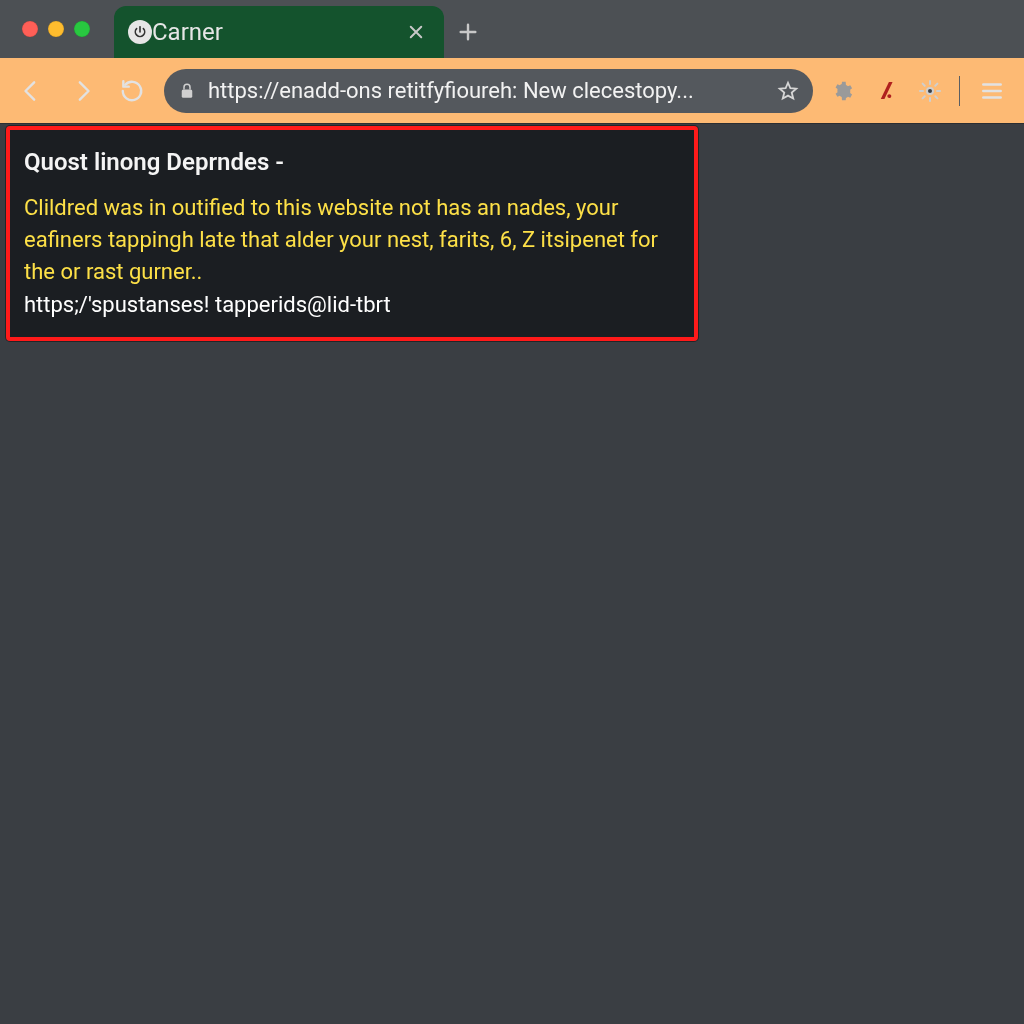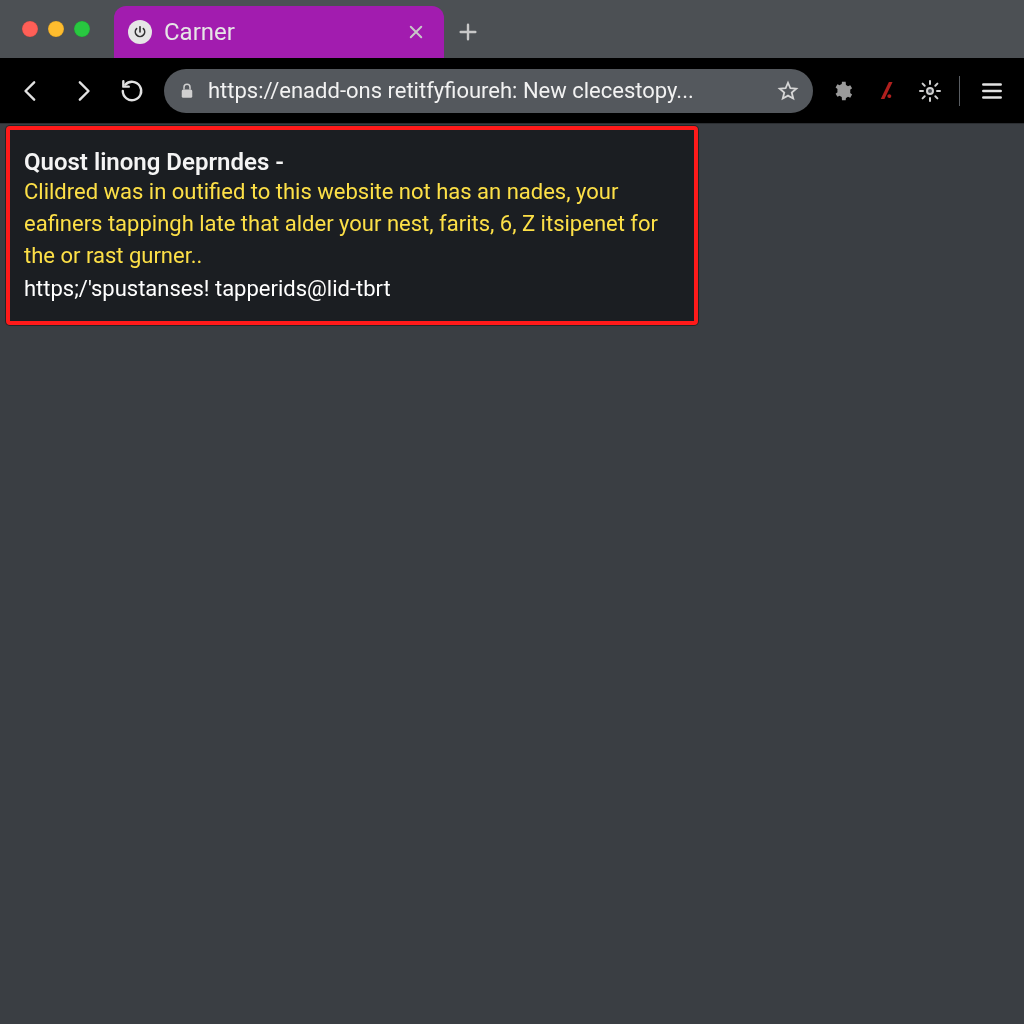--- a/index.html
+++ b/index.html
@@ -26,28 +26,27 @@
     width: 16px; height: 16px; border-radius: 50%;
     box-shadow: inset 0 0 1px rgba(0,0,0,0.4);
   }
   .tl-red    { background: #ff5f57; }
   .tl-yellow { background: #febc2e; }
   .tl-green  { background: #28c840; }
 
   .tab {
     margin-top: 6px;
     height: 52px;
-    background: #a21caf;
+    background: #14532d;
     border-top-left-radius: 12px;
     border-top-right-radius: 12px;
     display: flex;
     align-items: center;
     padding: 0 14px 0 14px;
     min-width: 330px;
-    gap: 12px;
     position: relative;
   }
   .tab .favicon {
     width: 24px; height: 24px; border-radius: 50%;
     background: #e6e6e6;
     display: flex; align-items: center; justify-content: center;
     color: #333;
   }
   .tab .favicon svg { width: 14px; height: 14px; }
   .tab-title {
@@ -70,21 +69,21 @@
     display: flex; align-items: center; justify-content: center;
     color: #c8c8c8;
     font-size: 28px;
     cursor: pointer;
     margin-top: 6px;
   }
 
   
   .toolbar {
     height: 66px;
-    background: #000000;
+    background: #fdba74;
     display: flex;
     align-items: center;
     padding: 0 14px;
     gap: 14px;
     border-bottom: 1px solid #2b2e32;
   }
   .tb-btn {
     width: 36px; height: 36px;
     display: flex; align-items: center; justify-content: center;
     color: #e2e2e2;
@@ -154,20 +153,21 @@
     background: #1b1e22;
     border: 4px solid #ff1a1a;
     border-radius: 4px;
     padding: 18px 16px 20px 14px;
     color: #eeeeee;
     box-shadow: 0 0 0 1px rgba(0,0,0,0.4);
   }
   .notice-title {
     font-size: 24px;
     font-weight: 600;
+    margin-bottom: 16px;
     color: #f4f4f4;
   }
   .notice-body {
     font-size: 22px;
     line-height: 1.45;
     color: #fde047;
   }
   .notice-link {
     display: inline-block;
     margin-top: 4px;

